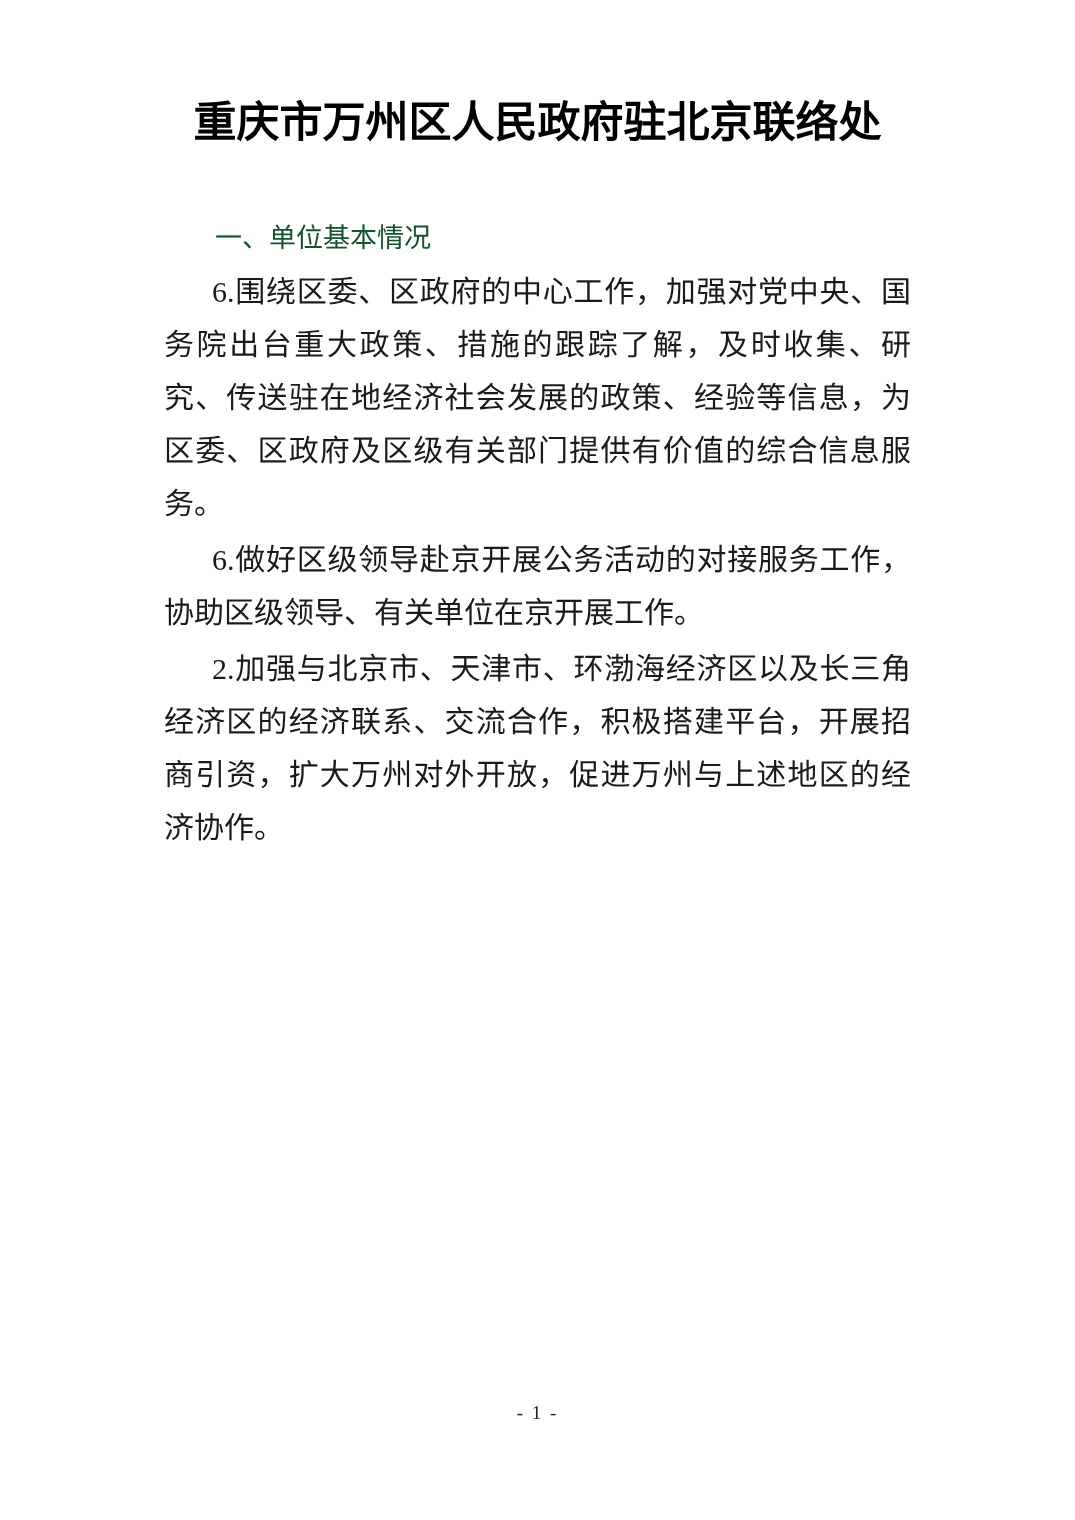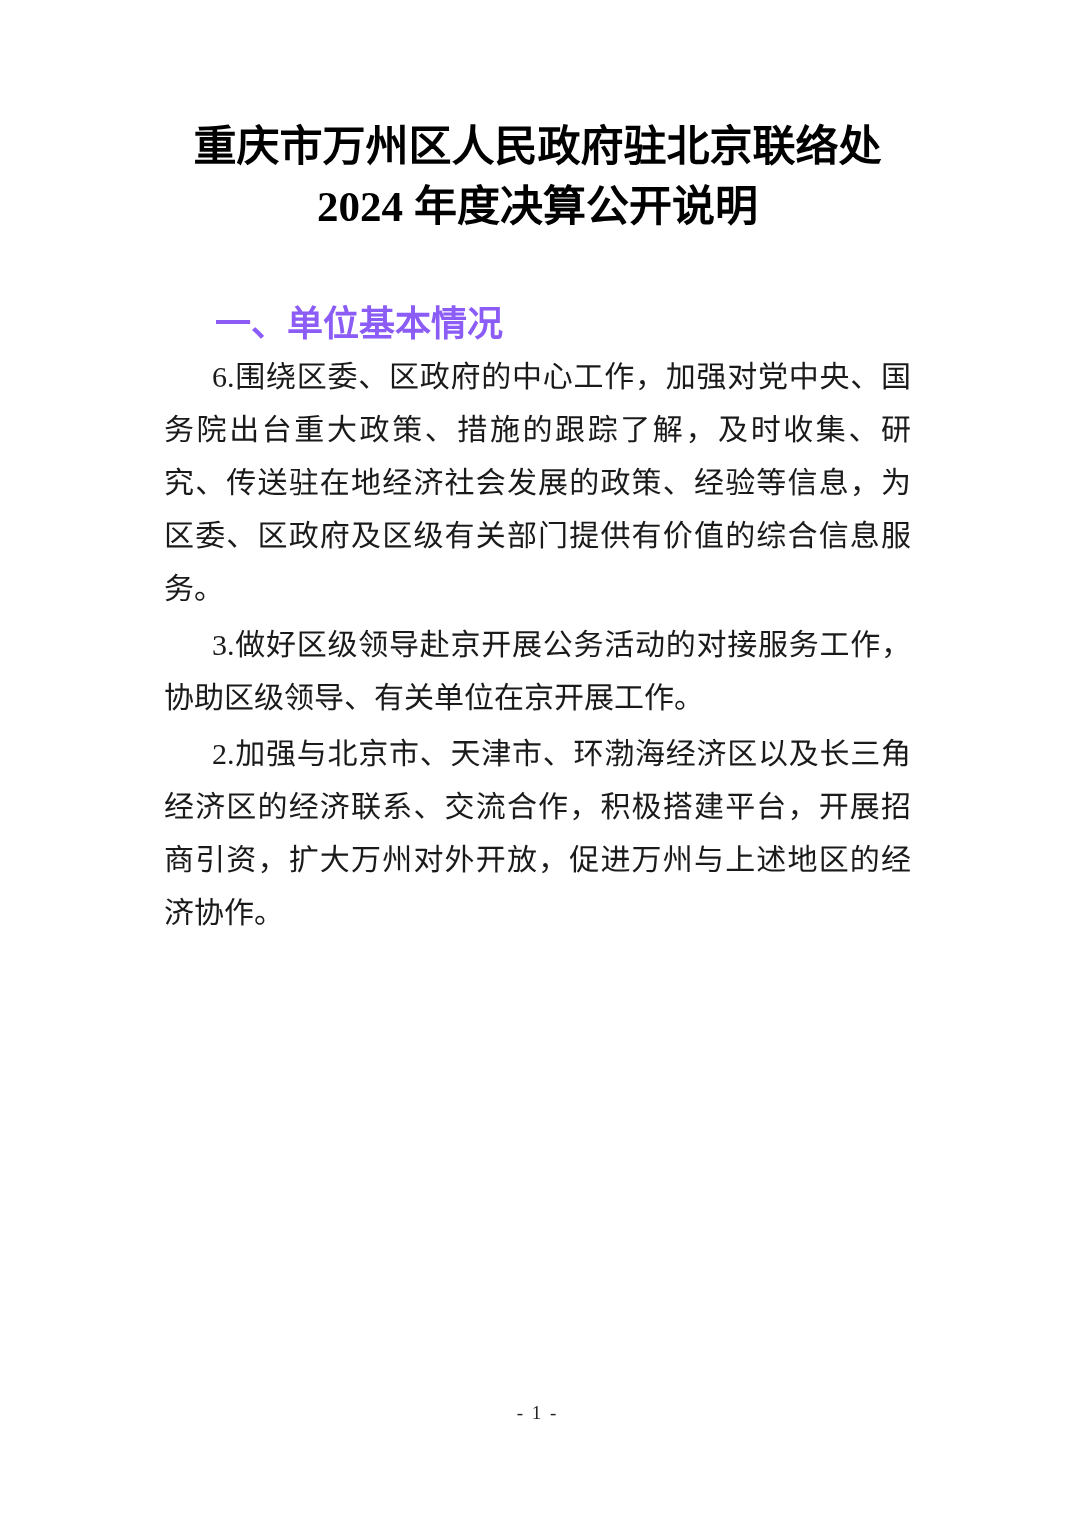--- a/index.html
+++ b/index.html
@@ -16,43 +16,43 @@
     color: #000000;
     font-family: "Liberation Serif", "DejaVu Serif", serif;
   }
   .content {
     position: absolute;
     left: 164px;
     top: 0;
     width: 747px;
   }
   .title-block {
-    padding-top: 116px;
+    padding-top: 92px;
     text-align: center;
     font-family: "Liberation Sans", "DejaVu Sans", sans-serif;
     font-weight: 700;
     font-size: 43px;
     color: #000000;
   }
   .title-line {
     line-height: 60px;
     white-space: nowrap;
   }
   .title-year {
     font-family: "Liberation Serif", "DejaVu Serif", serif;
     font-weight: 700;
     margin-right: 11px;
   }
   .h1, .h2 {
     margin: 0;
     font-family: "Liberation Sans", "DejaVu Sans", sans-serif;
-    font-weight: 700;
-    font-size: 36px;
+    font-weight: 400;
+    font-size: 27px;
     line-height: 53px;
-    color: #8b5cf6;
+    color: #14532d;
     text-indent: 51px;
   }
   .h1 { margin-top: 60px; }
   .para {
     margin: 0 0 3px 0;
     font-size: 30px;
     line-height: 53px;
     text-align: justify;
     text-indent: 60px;
     color: #1a1a1a;
@@ -74,32 +74,29 @@
   }
 </style>
 </head>
 <body>
 
 <div class="page">
   <div class="content">
 
     <div class="title-block">
       <div class="title-line">重庆市万州区人民政府驻北京联络处</div>
-      <div class="title-line">
-        <span class="title-year">2024</span><span>年度决算公开说明</span>
-      </div>
     </div>
 
     <div class="h1">一、单位基本情况</div>
 
 
 
     <p class="para numbered">6.围绕区委、区政府的中心工作，加强对党中央、国务院出台重大政策、措施的跟踪了解，及时收集、研究、传送驻在地经济社会发展的政策、经验等信息，为区委、区政府及区级有关部门提供有价值的综合信息服务。</p>
 
 
-    <p class="para numbered">3.做好区级领导赴京开展公务活动的对接服务工作，协助区级领导、有关单位在京开展工作。</p>
+    <p class="para numbered">6.做好区级领导赴京开展公务活动的对接服务工作，协助区级领导、有关单位在京开展工作。</p>
 
     <p class="para numbered">2.加强与北京市、天津市、环渤海经济区以及长三角经济区的经济联系、交流合作，积极搭建平台，开展招商引资，扩大万州对外开放，促进万州与上述地区的经济协作。</p>
 
   </div>
 
   <div class="footer">- 1 -</div>
 </div>
 
 </body></html>

